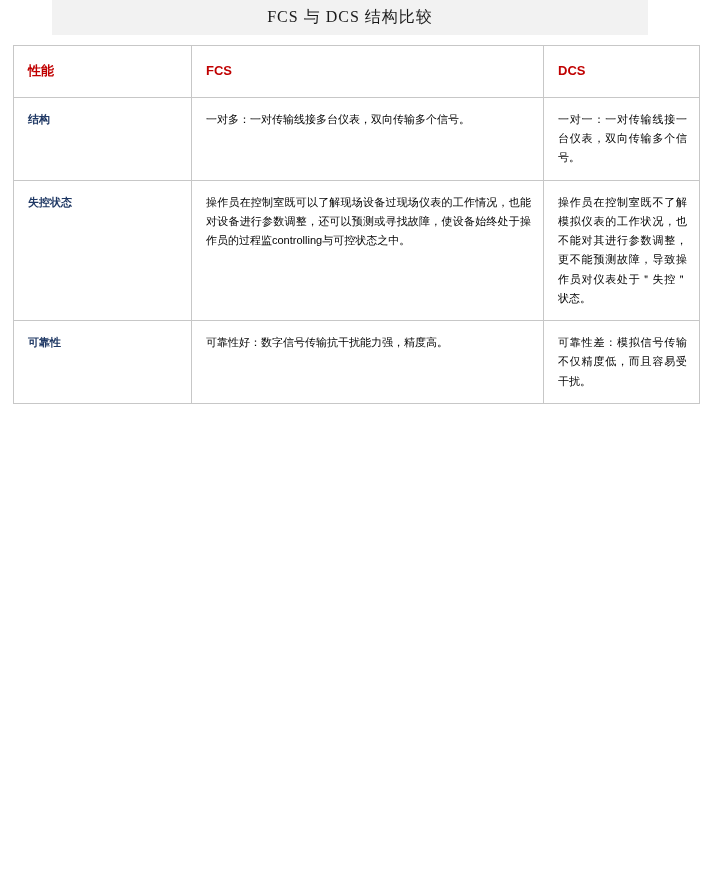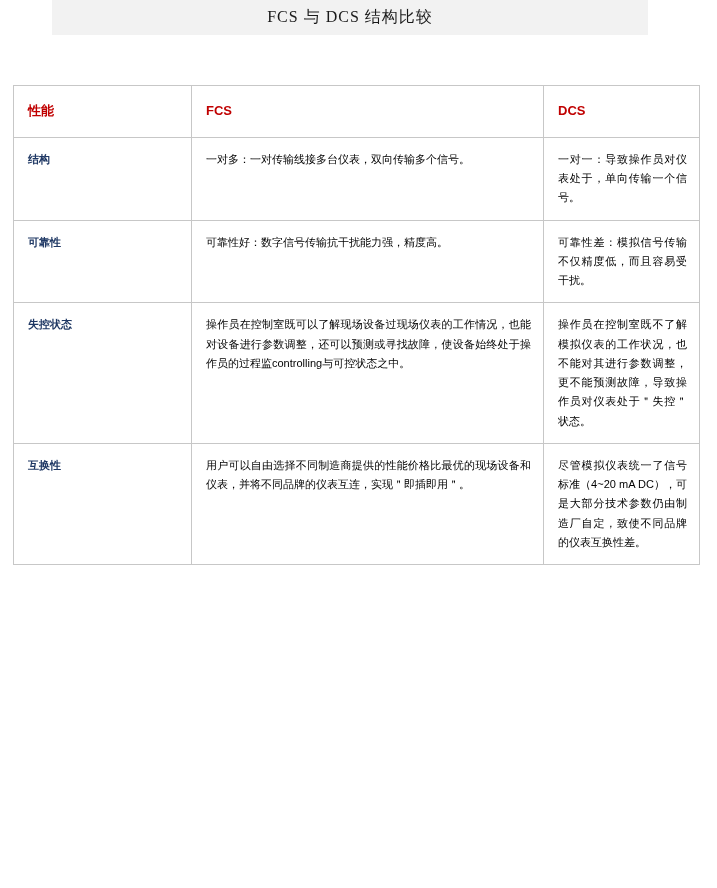--- a/index.html
+++ b/index.html
@@ -38,21 +38,20 @@
     color: #1a1a1a;
     letter-spacing: 1px;
   }
   table.cmp {
     position: absolute;
     left: 13px;
     top: 45px;
     width: 686px;
     border-collapse: collapse;
     table-layout: fixed;
-    margin-top: 40px;
   }
   table.cmp td, table.cmp th {
     border: 1px solid #c7c7c7;
     vertical-align: top;
     padding: 12px 12px 12px 14px;
     font-size: 11px;
     line-height: 1.75;
     text-align: justify;
     text-justify: inter-ideograph;
     box-sizing: border-box;
@@ -98,33 +97,28 @@
       <tr>
         <th>性能</th>
         <th>FCS</th>
         <th>DCS</th>
       </tr>
     </thead>
     <tbody>
       <tr>
         <td class="rowhead">结构</td>
         <td class="cell">一对多：一对传输线接多台仪表，双向传输多个信号。</td>
-        <td class="cell">一对一：导致操作员对仪表处于，单向传输一个信号。</td>
-      </tr>
-      <tr>
-        <td class="rowhead">可靠性</td>
-        <td class="cell">可靠性好：数字信号传输抗干扰能力强，精度高。</td>
-        <td class="cell">可靠性差：模拟信号传输不仅精度低，而且容易受干扰。</td>
+        <td class="cell">一对一：一对传输线接一台仪表，双向传输多个信号。</td>
       </tr>
       <tr>
         <td class="rowhead">失控状态</td>
         <td class="cell">操作员在控制室既可以了解现场设备过现场仪表的工作情况，也能对设备进行参数调整，还可以预测或寻找故障，使设备始终处于操作员的过程监controlling与可控状态之中。</td>
         <td class="cell">操作员在控制室既不了解模拟仪表的工作状况，也不能对其进行参数调整，更不能预测故障，导致操作员对仪表处于＂失控＂状态。</td>
       </tr>
       <tr>
-        <td class="rowhead">互换性</td>
-        <td class="cell">用户可以自由选择不同制造商提供的性能价格比最优的现场设备和仪表，并将不同品牌的仪表互连，实现＂即插即用＂。</td>
-        <td class="cell">尽管模拟仪表统一了信号标准（4~20 mA DC），可是大部分技术参数仍由制造厂自定，致使不同品牌的仪表互换性差。</td>
+        <td class="rowhead">可靠性</td>
+        <td class="cell">可靠性好：数字信号传输抗干扰能力强，精度高。</td>
+        <td class="cell">可靠性差：模拟信号传输不仅精度低，而且容易受干扰。</td>
       </tr>
     </tbody>
   </table>
 
 </div>
 
 </body></html>

